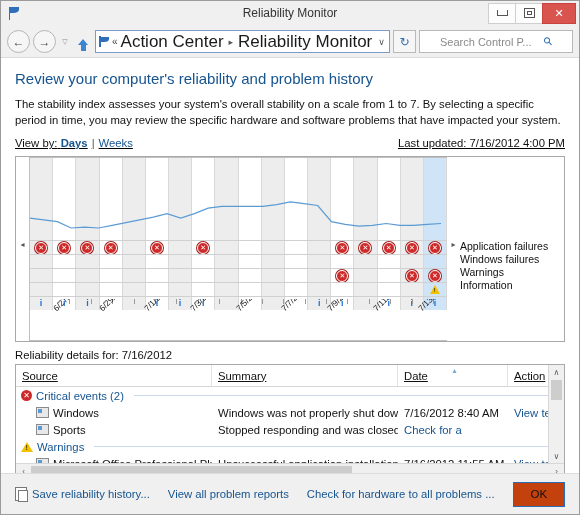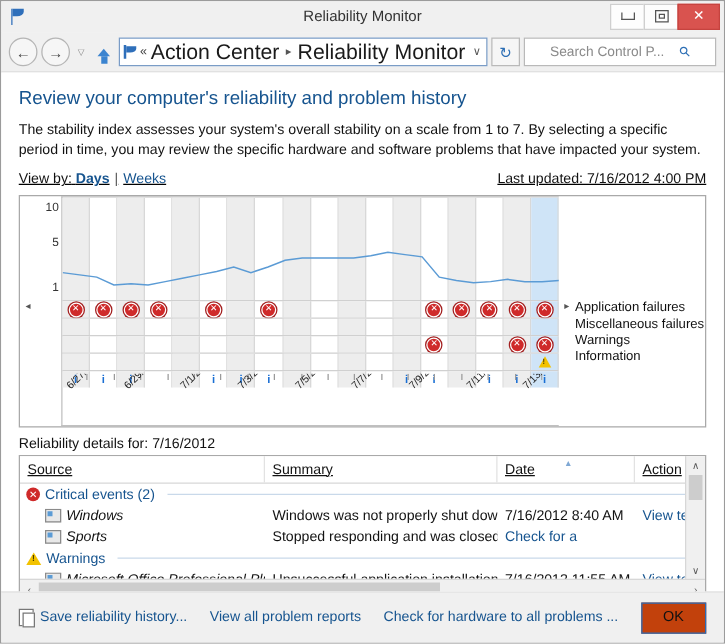--- a/index.html
+++ b/index.html
@@ -158,21 +158,21 @@
   .th.c2{width:186px;}
   .th.c3{width:110px;}
   .th.c4{flex:1;border-right:none;}
   .sortmark{position:absolute;left:50%;top:1px;color:#7fa8d4;font-size:8px;}
   .tbody{flex:1;overflow:hidden;position:relative;}
   .grouprow{display:flex;align-items:center;height:17px;padding-left:5px;gap:4px;}
   .grouprow .gtxt{font-size:11.3px;color:#16548f;white-space:nowrap;}
   .grouprow .rule{flex:1;height:1px;background:#c9d9ea;margin-left:6px;margin-right:6px;}
   .trow{display:flex;height:17px;align-items:center;font-size:11.3px;color:#111;}
   .td{padding-left:6px;box-sizing:border-box;white-space:nowrap;overflow:hidden;}
-  .td.c1{width:196px;display:flex;align-items:center;gap:4px;padding-left:20px;font-style:italic;}
+  .td.c1{width:196px;display:flex;align-items:center;gap:4px;padding-left:20px;}
   .td.c2{width:186px;}
   .td.c3{width:110px;}
   .td.c4{flex:1;color:#16548f;}
   .appico{width:11px;height:9px;border:1px solid #8a8a8a;background:#e8e8e8;position:relative;flex:none;}
   .appico:after{content:"";position:absolute;left:1px;top:1px;width:4px;height:4px;background:#5b9bd5;}
   .errico{width:11px;height:11px;border-radius:50%;background:#cf2a2a;color:#fff;font-size:8px;
     display:flex;align-items:center;justify-content:center;font-weight:bold;flex:none;}
   .warnico{width:0;height:0;border-left:6px solid transparent;border-right:6px solid transparent;
     border-bottom:10px solid #f2c200;position:relative;flex:none;}
   .warnico:after{content:"!";position:absolute;left:-1.5px;top:2.5px;font-size:7px;color:#4a3b00;font-weight:bold;}
@@ -259,25 +259,20 @@
     <div class="viewrow">
       <span class="lbl">View by:</span>&nbsp;
       <span class="lnk b">Days</span>
       <span class="pipe">|</span>
       <span class="lnk">Weeks</span>
       <span class="lastupd">Last updated: 7/16/2012 4:00 PM</span>
     </div>
 
     <div class="chartwrap">
       <div class="leftarrow">◂</div>
-      <div class="yaxis">
-        <span style="top:4px">10</span>
-        <span style="top:32px">5</span>
-        <span style="top:68px">1</span>
-      </div>
       <div class="plotarea">
         <div class="graphbox">
           <div class="linepane">
             <div class="cols" id="line-cols">
                 <div class="col alt"></div>
                 <div class="col "></div>
                 <div class="col alt"></div>
                 <div class="col "></div>
                 <div class="col alt"></div>
                 <div class="col "></div>
@@ -450,21 +445,21 @@
                 <div class="ecell sel">
                   <div class="ico info">i</div>
                 </div>
               </div>
             </div>
         </div>
       </div>
       <div class="rightarrow">▸</div>
       <div class="legend" id="legend">
           <div>Application failures</div>
-          <div>Miscellaneous failures</div>
+          <div>Windows failures</div>
           <div>Warnings</div>
           <div>Information</div>
         </div>
       <div class="xaxis" style="position:absolute;left:33px;right:130px;bottom:2px;">
         <div class="tickrow" id="tickrow">
             <div class="tick"></div>
             <div class="tick"></div>
             <div class="tick"></div>
             <div class="tick"></div>
             <div class="tick"></div>

